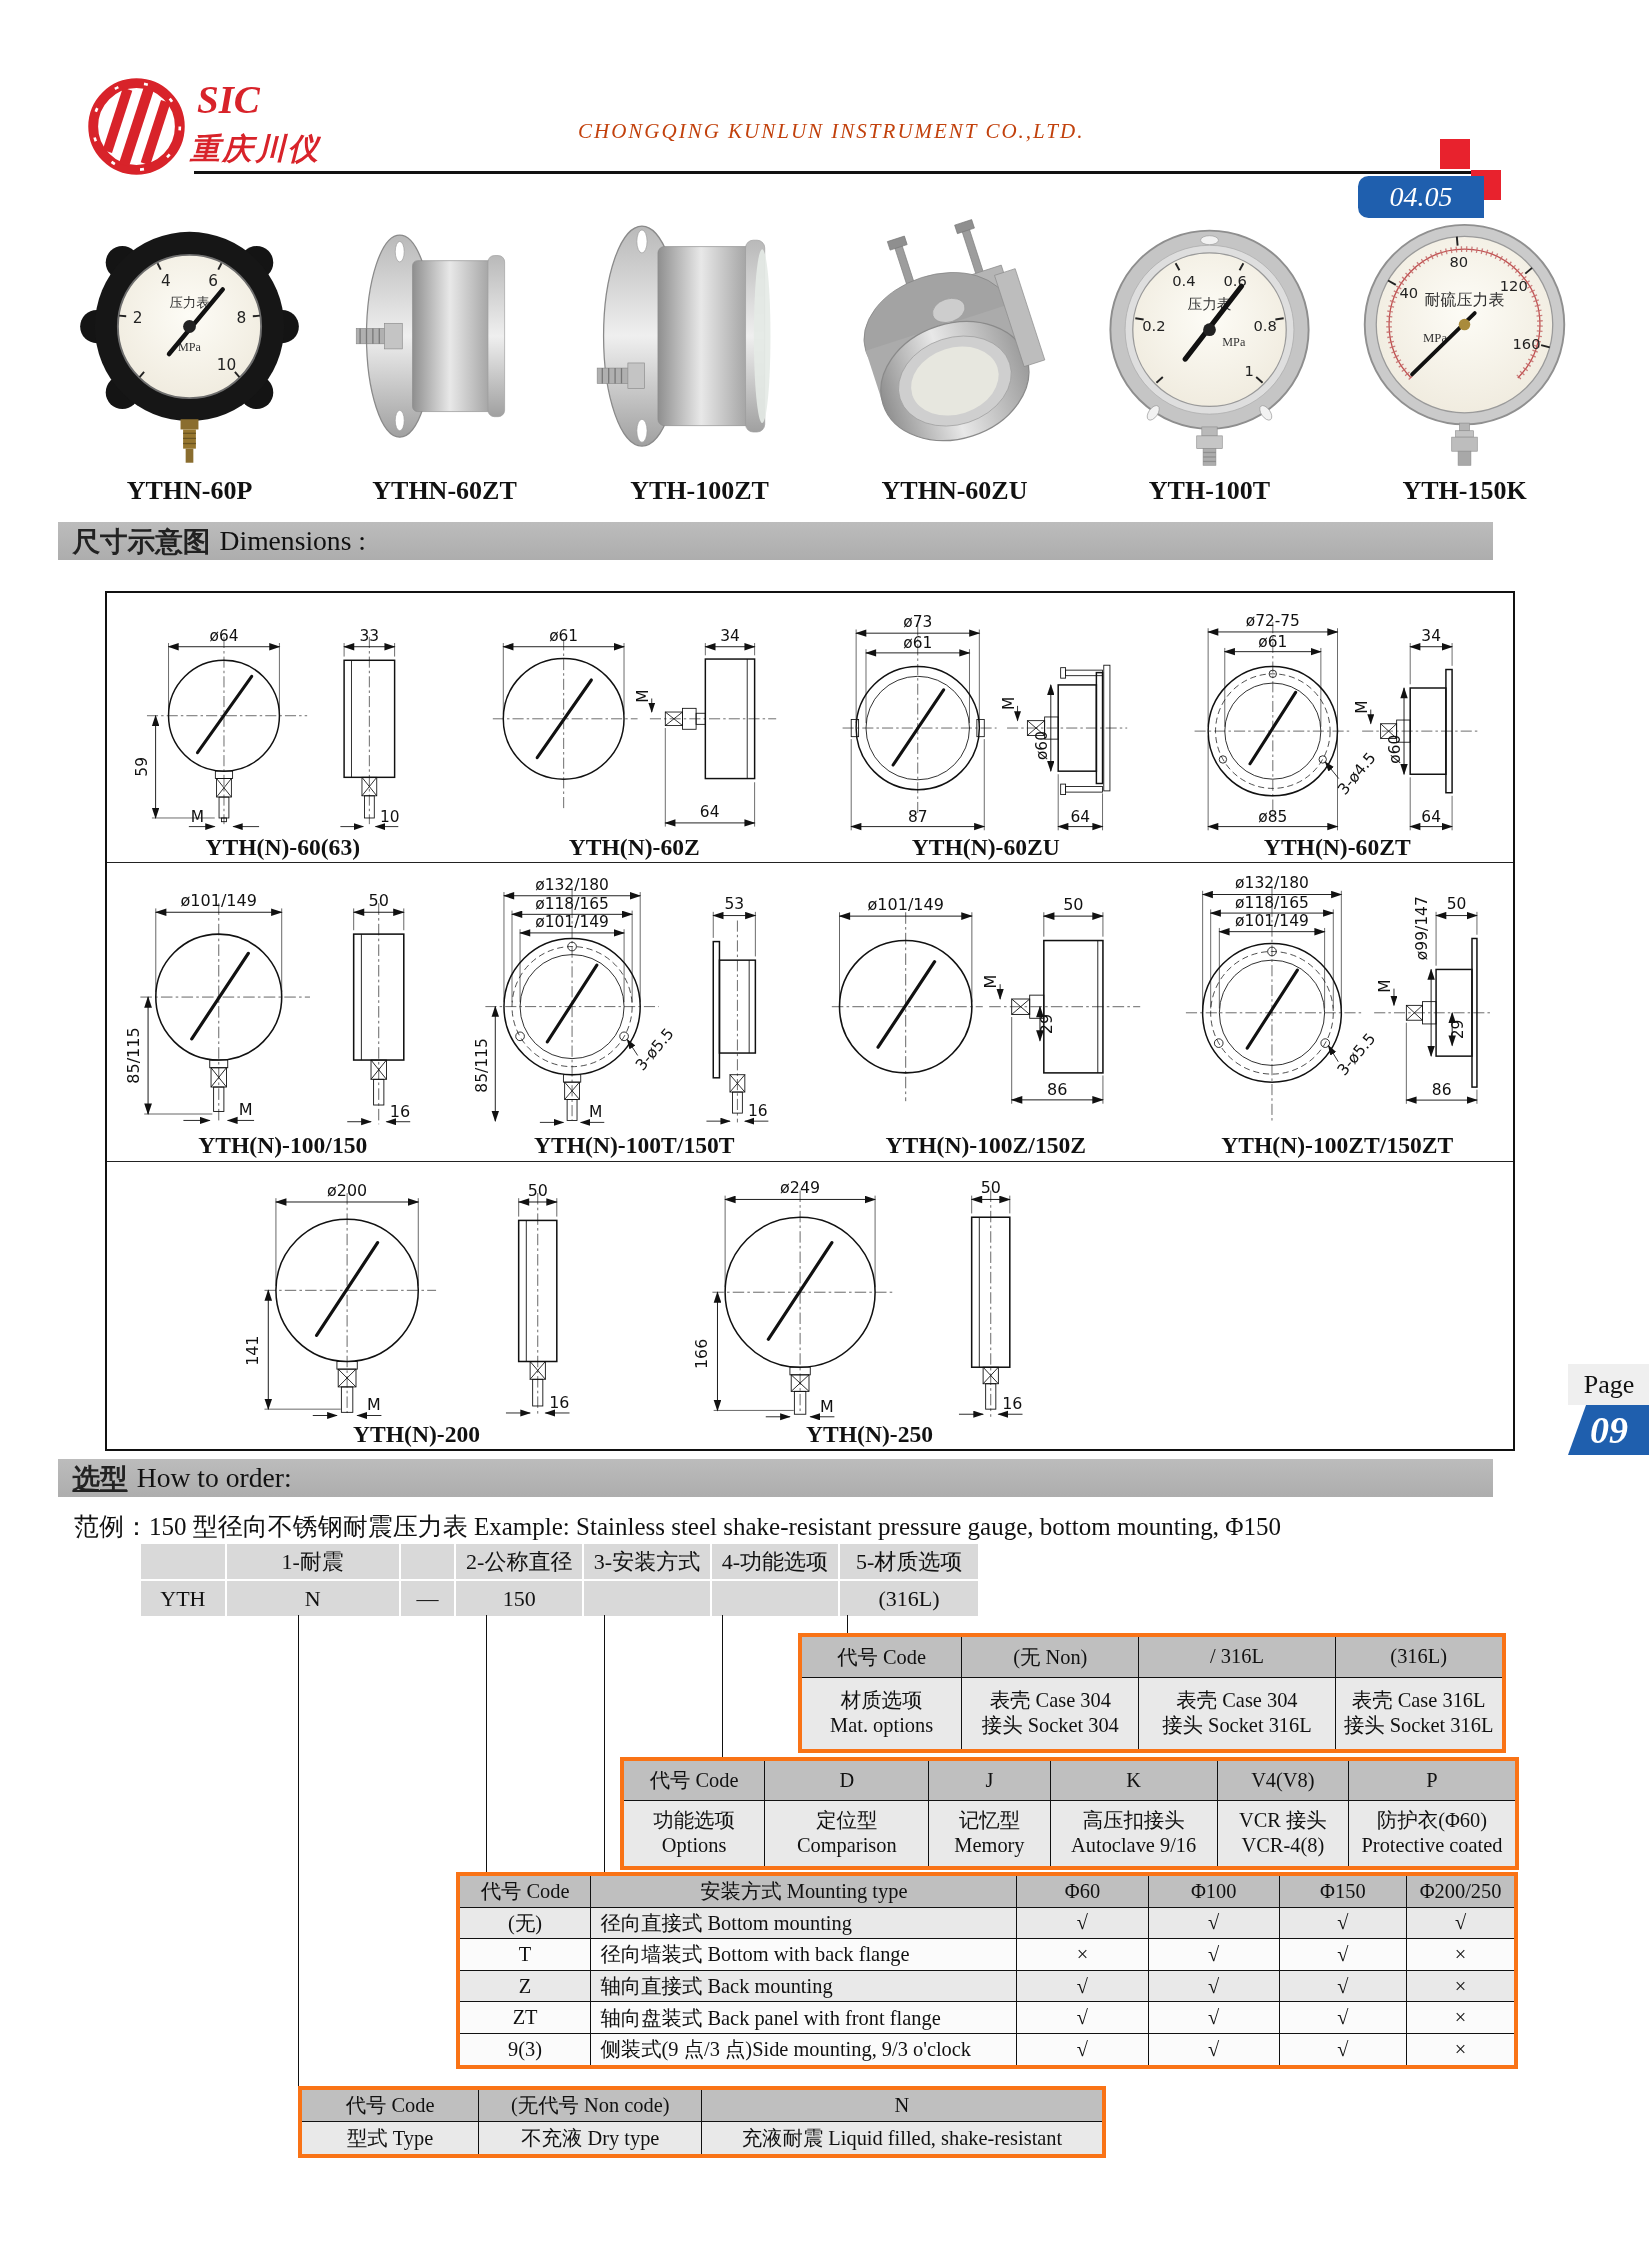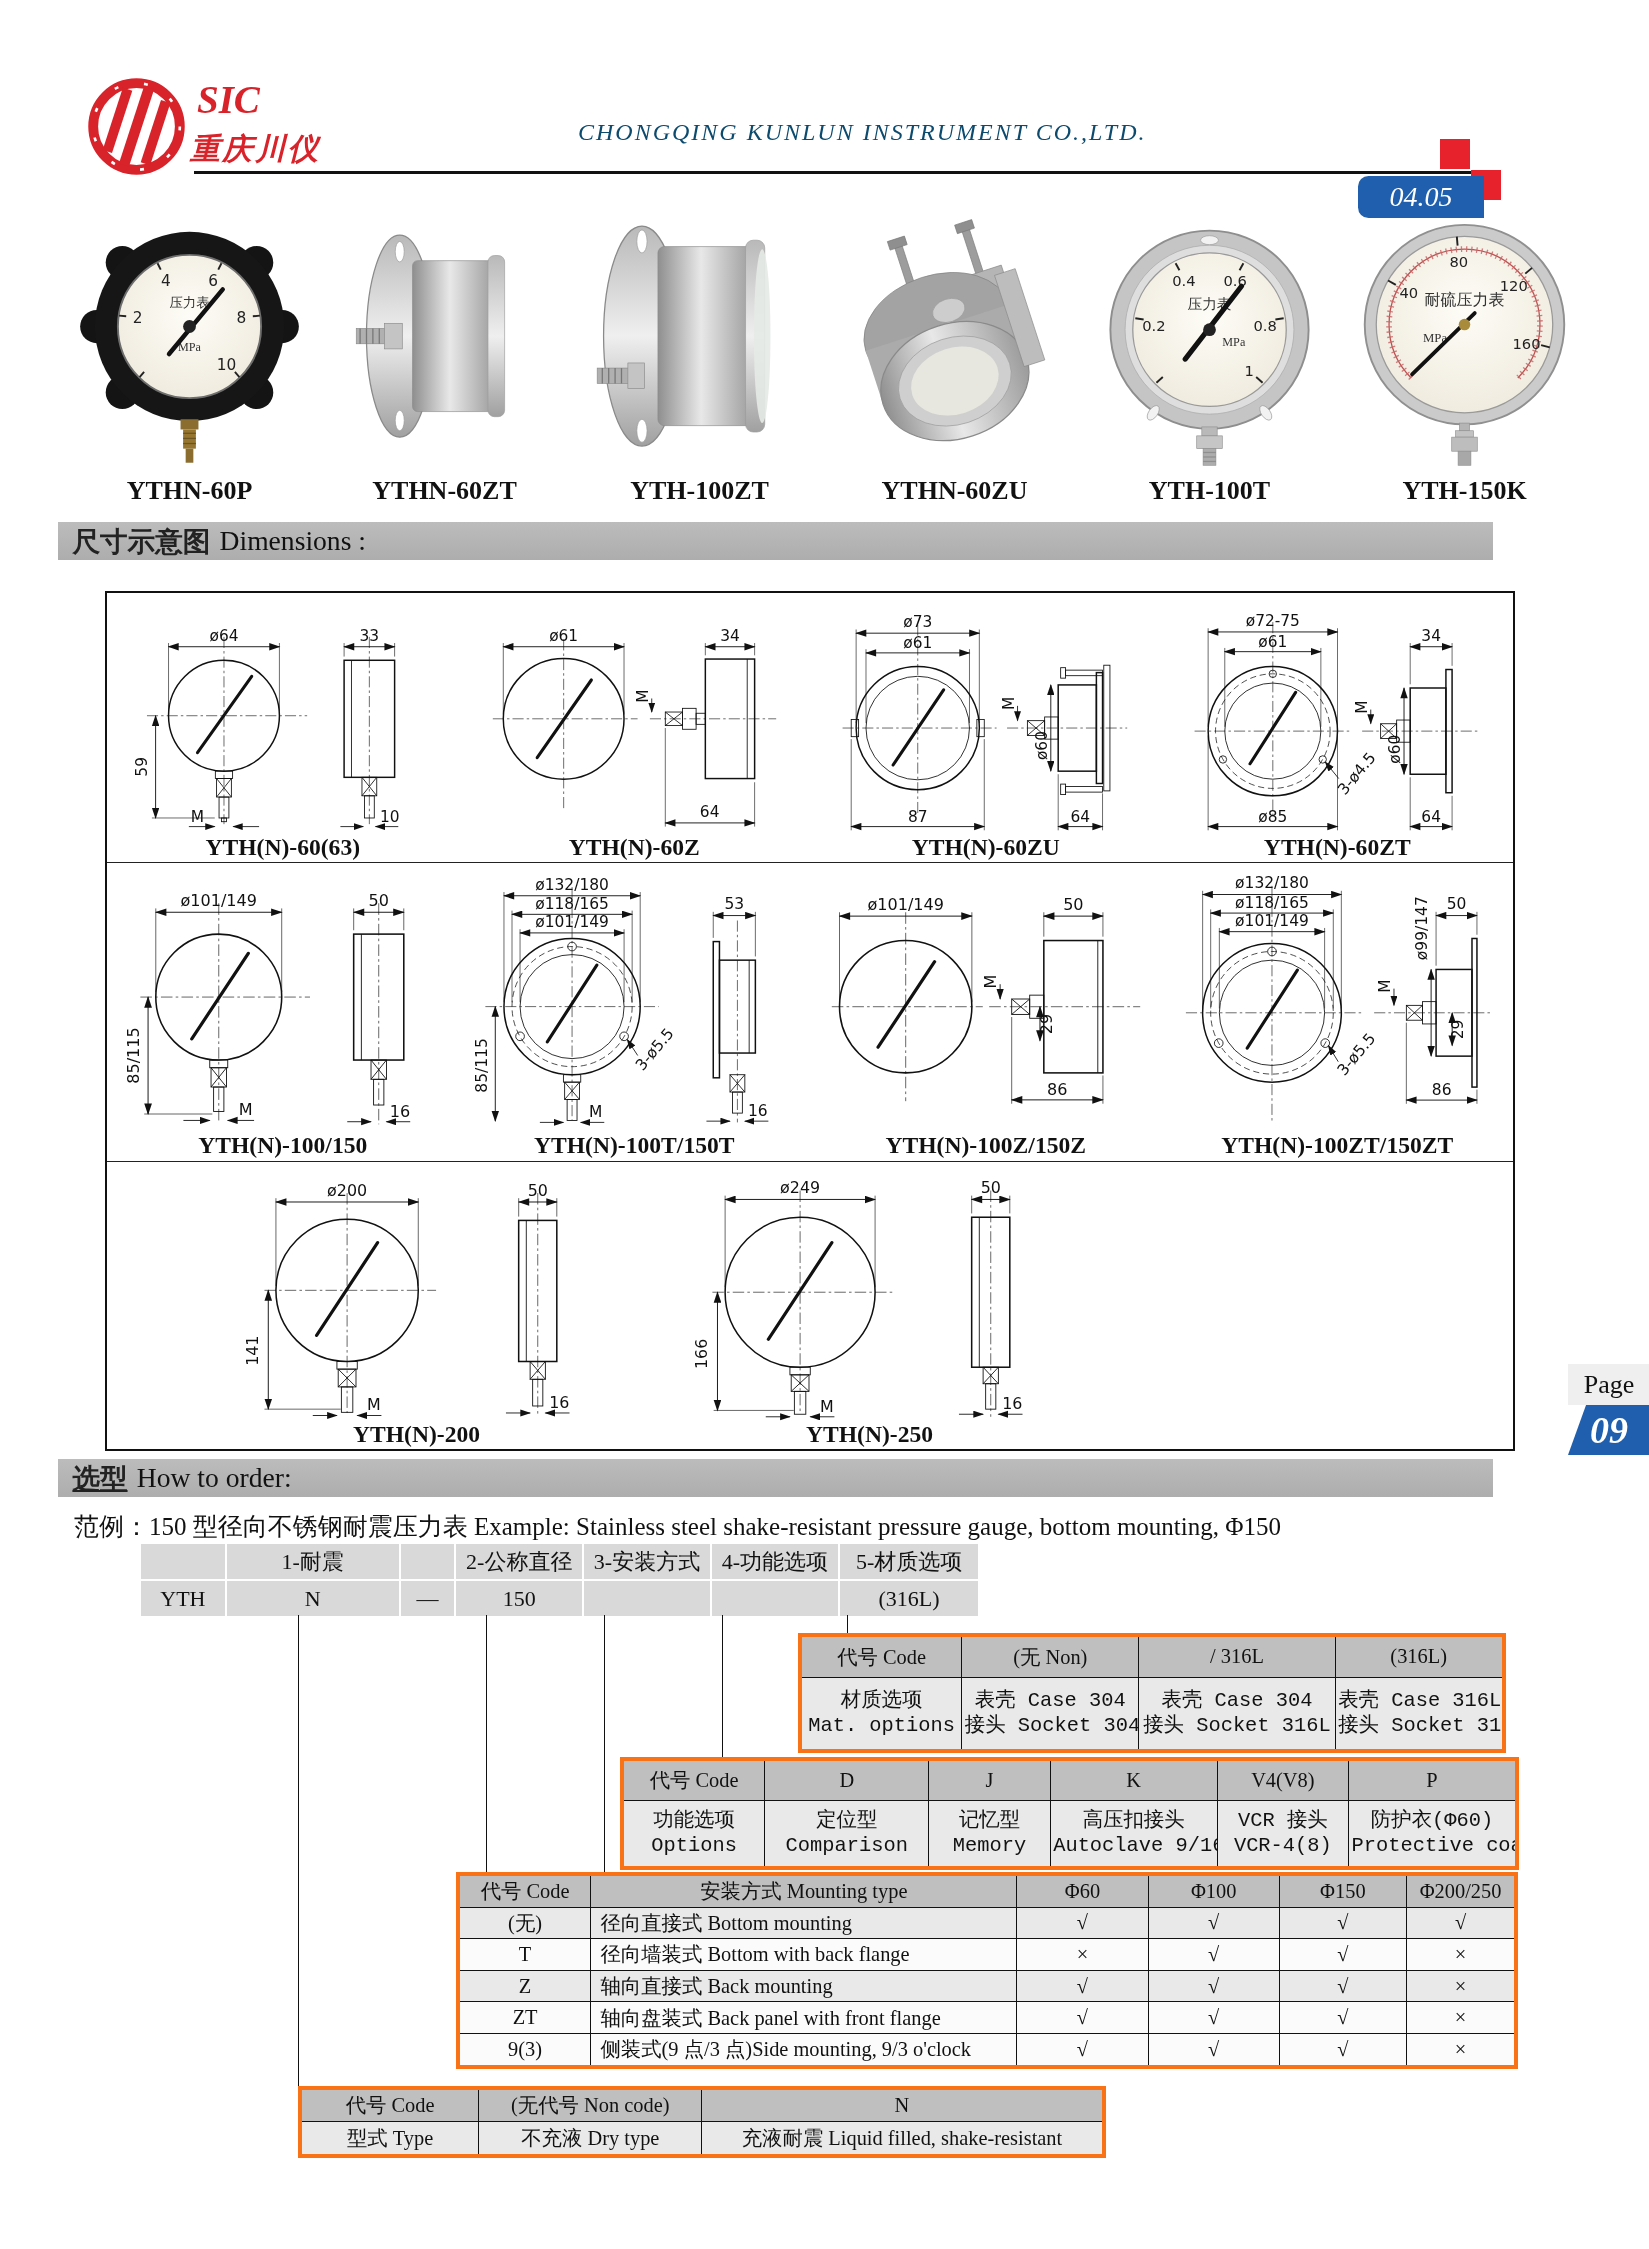--- a/index.html
+++ b/index.html
@@ -1,21 +1,21 @@
 <!DOCTYPE html>
 <html style="font-size:10.5px"><head>
 <meta charset="utf-8">
 <style>
   html,body{margin:0;padding:0;background:#ffffff;}
   body{width:1650px;height:2250px;position:relative;font-family:"Liberation Serif",serif;color:#111;}
   .abs{position:absolute;}
   
   .logo-sic{font-family:"Liberation Serif",serif;font-weight:bold;font-size:39px;color:#d8232a;}
   .logo-cn{font-family:"Liberation Sans",sans-serif;font-weight:bold;font-size:30px;color:#d8232a;letter-spacing:2.6px;}
-  .company{font-size:24px;letter-spacing:2px;color:#0c4a6e;white-space:nowrap;}
+  .company{font-size:21px;letter-spacing:2px;color:#c2410c;white-space:nowrap;}
   .rule{background:#111;height:2.6px;}
   .redsq{background:#e8222d;width:29.5px;height:29.5px;position:absolute;}
   .badge{background:#1f5fae;color:#fff;font-size:28px;text-align:center;line-height:42px;border-radius:10.5px 0 0 10.5px;font-family:"Liberation Serif",serif;}
   
   .prod-row{left:62px;top:213px;width:1530px;display:flex;}
   .prod-cell{width:255px;display:flex;flex-direction:column;align-items:center;}
   .prod-cell svg{display:block;}
   .prod-label{font-weight:bold;font-size:26px;margin-top:3.9px;white-space:nowrap;}
   
   .secbar{background:linear-gradient(#bcbcbc,#adadad);height:38px;display:flex;align-items:center;padding-left:14.4px;}
@@ -42,21 +42,21 @@
   .example{font-size:25px;white-space:nowrap;}
   table{border-spacing:0;}
   .codetbl{border-collapse:separate;border-spacing:2.6px;}
   .codetbl td{background:#d9d9d9;text-align:center;font-size:22px;padding:0 3.9px;height:35px;white-space:nowrap;}
   .gridtbl{border-collapse:collapse;table-layout:fixed;}
   .gridtbl td{border:1.3px solid #111;text-align:center;font-size:20.4px;padding:1.3px 2.6px;white-space:nowrap;overflow:hidden;}
   .gridtbl{border:4px solid #f97316;}
   .hd{background:#bfbfbf;}
   .lt{background:#e9e9e9;}
   .wt{background:#fbfbfb;}
-  .two{line-height:1.25;font-family:Liberation Mono, monospace;}
+  .two{line-height:1.25;}
   .mark{font-size:23.6px;}
   .vline{position:absolute;width:1.3px;background:#111;}
   .desc-cell{text-align:left !important;padding-left:9.2px !important;}
   
   .ptab-top{background:#efefef;color:#111;font-size:26px;text-align:center;}
   .ptab-num{background:#1f5fae;color:#fff;font-size:38px;font-style:italic;font-weight:bold;text-align:center;clip-path:polygon(22% 0,100% 0,100% 100%,0 100%);}
 </style>
 </head>
 <body>
 

